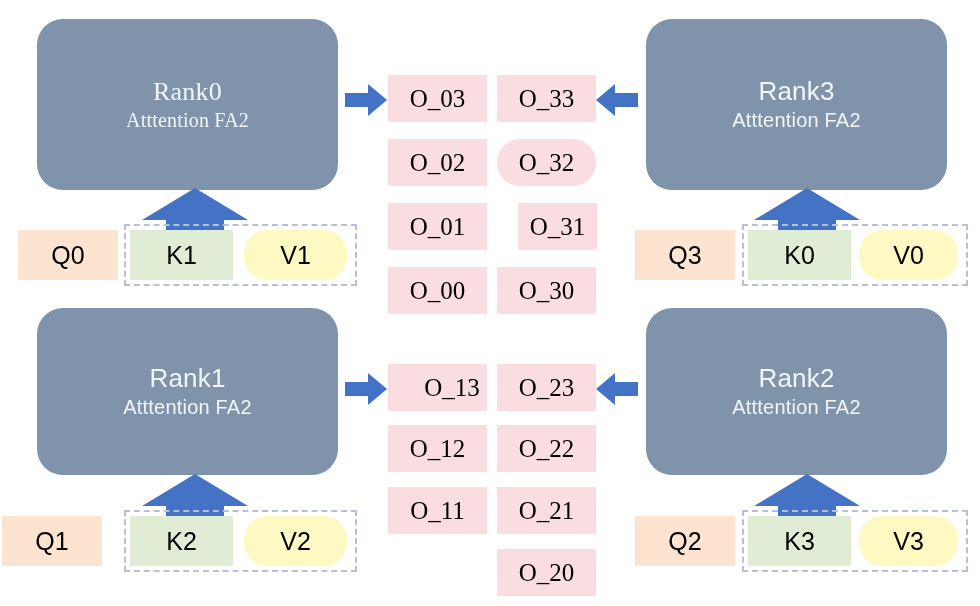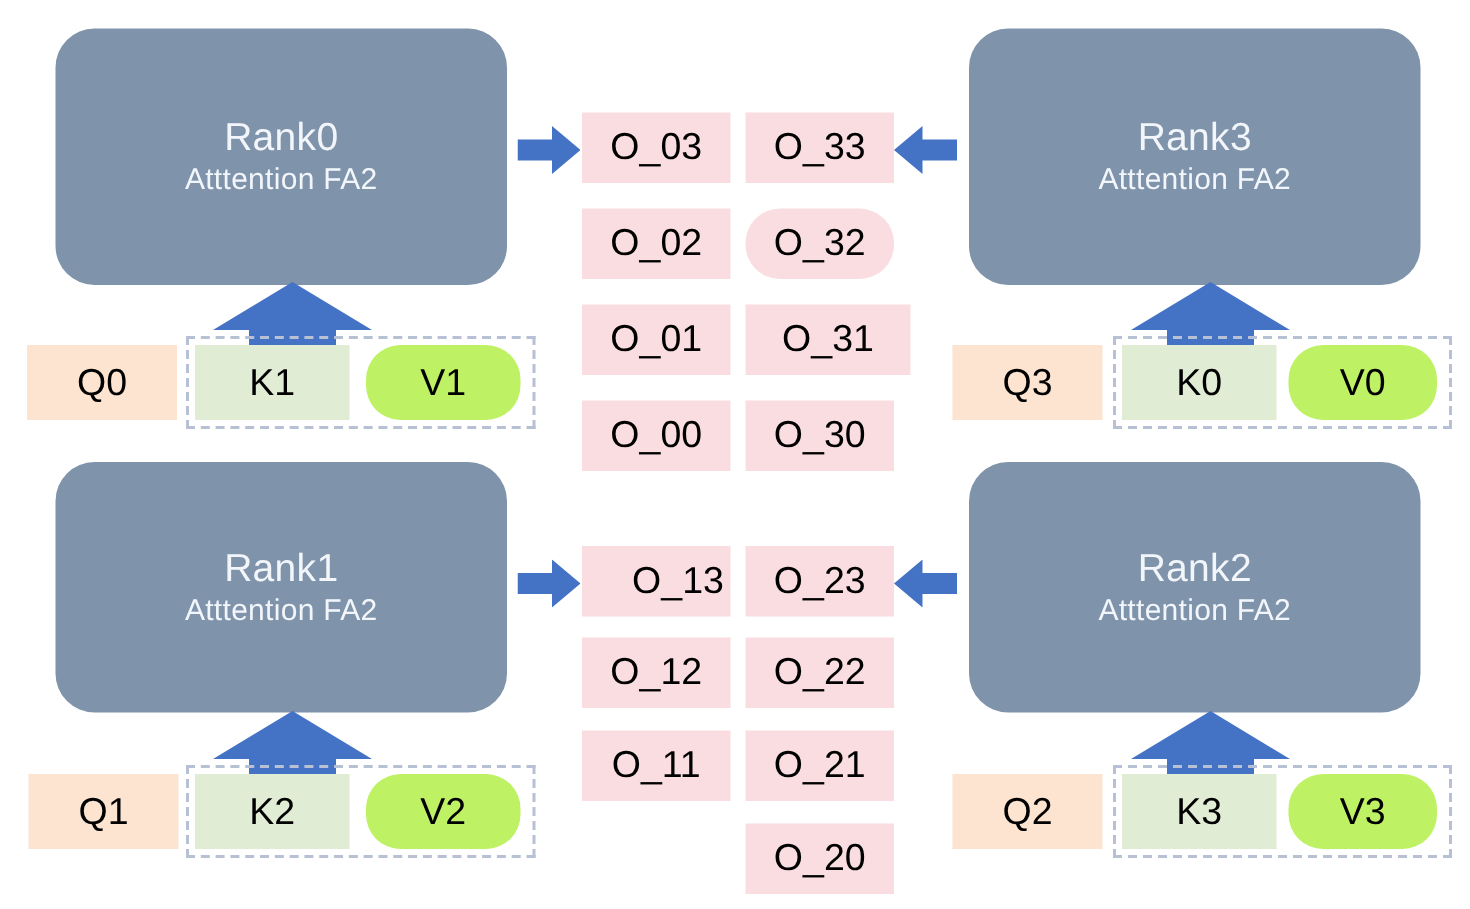--- a/index.html
+++ b/index.html
@@ -52,54 +52,55 @@
     box-sizing: border-box;
     display: flex;
     align-items: center;
     justify-content: center;
     font-size: 25px;
     color: #000000;
     line-height: 1;
   }
   .chip-q { background: #fce4d0; }
   .chip-k { background: #e1ecd5; }
-  .chip-v { background: #bef264; border-radius: 23px; }
+  .chip-v { background: #fef9c3; border-radius: 23px; }
 
   .kv-group {
     position: absolute;
     box-sizing: border-box;
     border: 2px dashed #b7c0d4;
     background: transparent;
   }
 
   
   .ochip {
     position: absolute;
     box-sizing: border-box;
     background: #f9dde0;
     display: flex;
     align-items: center;
     justify-content: center;
     font-size: 25px;
     color: #000000;
     line-height: 1;
+    font-family: Liberation Serif, serif;
   }
 
   
   .arrow {
     position: absolute;
   }
   .arrow svg { display: block; }
 </style>
 </head>
 <body>
 
 <div id="canvas">
 
-  <div class="rank-box" style="left:37px; top:19px; width:301px; height:171px;">
+  <div class="rank-box" style="left:37px; top:19px; width:301px; height:171px;font-family:Liberation Serif, serif;">
     <div class="rank-title">Rank0</div>
     <div class="rank-sub">Atttention FA2</div>
   </div>
 
   <div class="arrow" style="left:140px; top:186px;">
     <svg width="110" height="48" viewBox="0 0 110 48">
       <polygon points="55,2 108,34 84,34 84,48 26,48 26,34 2,34" fill="#4472c4"></polygon>
     </svg>
   </div>
 
@@ -140,21 +141,21 @@
     <div class="rank-title">Rank1</div>
     <div class="rank-sub">Atttention FA2</div>
   </div>
 
   <div class="arrow" style="left:140px; top:472px;">
     <svg width="110" height="48" viewBox="0 0 110 48">
       <polygon points="55,2 108,34 84,34 84,48 26,48 26,34 2,34" fill="#4472c4"></polygon>
     </svg>
   </div>
 
-  <div class="chip chip-q" style="left:19px; top:516px; width:100px; height:50px;">
+  <div class="chip chip-q" style="left:2px; top:516px; width:100px; height:50px;">
     <span>Q1</span>
   </div>
   <div class="kv-group" style="left:124px; top:510px; width:233px; height:62px;"></div>
   <div class="chip chip-k" style="left:130px; top:516px; width:103px; height:50px;">
     <span>K2</span>
   </div>
   <div class="chip chip-v" style="left:244px; top:516px; width:103px; height:50px;">
     <span>V2</span>
   </div>
 
@@ -214,21 +215,21 @@
   <div class="ochip" style="left:388px; top:267px; width:99px; height:47px;">
     <span>O_00</span>
   </div>
 
   <div class="ochip" style="left:497px; top:75px;  width:99px; height:47px;">
     <span>O_33</span>
   </div>
   <div class="ochip" style="left:497px; top:139px; width:99px; height:47px;border-radius:23px;">
     <span>O_32</span>
   </div>
-  <div class="ochip" style="left:497px; top:203px; width:110px; height:47px;">
+  <div class="ochip" style="left:518px; top:203px; width:79px; height:47px;">
     <span>O_31</span>
   </div>
   <div class="ochip" style="left:497px; top:267px; width:99px; height:47px;">
     <span>O_30</span>
   </div>
 
   <div class="ochip" style="left:388px; top:364px; width:99px; height:47px;padding-left:29px;">
     <span>O_13</span>
   </div>
   <div class="ochip" style="left:388px; top:425px; width:99px; height:47px;">

